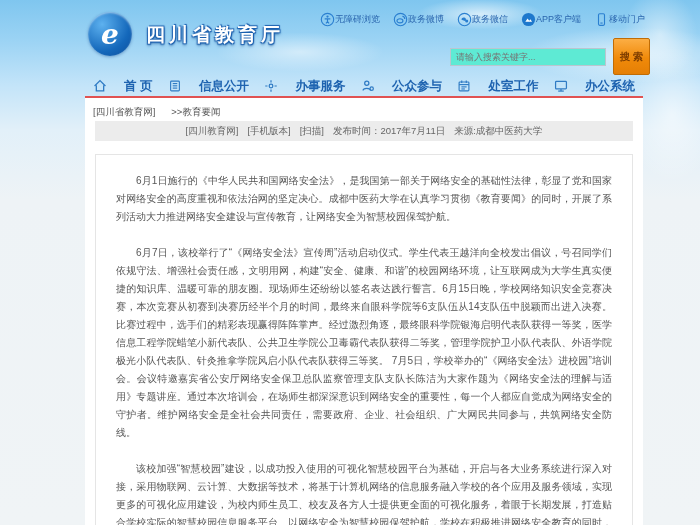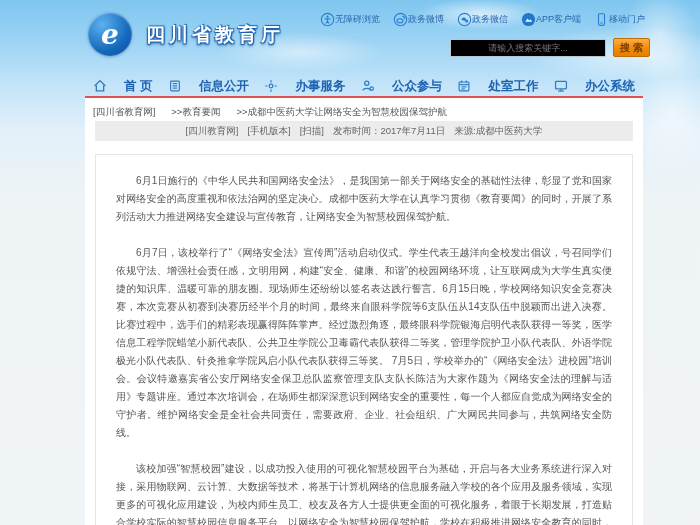--- a/index.html
+++ b/index.html
@@ -37,22 +37,22 @@
     box-shadow:0 1px 3px rgba(20,70,140,.4), inset 0 1px 2px rgba(255,255,255,.5);
   }
   .brand-text{margin-left:14px;color:#fff;font-weight:bold;
     text-shadow:1px 1px 1px #1a5fae,-1px 1px 1px #1a5fae,1px -1px 1px #1a5fae,0 2px 3px rgba(16,70,140,.7);}
   .brand-line1{font-size:19px;letter-spacing:4px;line-height:21px;}
   .brand-line2{font-size:19px;letter-spacing:10px;line-height:21px;}
   .quick-links{position:absolute;top:12px;left:320px;width:325px;display:flex;justify-content:space-between;align-items:center;}
   .quick-link{display:flex;align-items:center;gap:0;color:#2a66ae;font-size:9px;text-decoration:none;white-space:nowrap;}
   .quick-link svg{display:block;}
   .search-bar{position:absolute;top:38px;left:450px;display:flex;align-items:center;gap:7px;}
-  .search-input{width:156px;height:18px;border:1px solid #b9c6cf;background:#000000;font-size:9px;color:#777;padding:0 5px;outline:none;text-align:center;}
-  .search-btn{width:37px;height:19px;border:1px solid #c06c05;border-radius:2px;
+  .search-input{width:156px;height:18px;border:1px solid #b9c6cf;background:#5eead4;font-size:9px;color:#777;padding:0 5px;outline:none;}
+  .search-btn{width:37px;height:37px;border:1px solid #c06c05;border-radius:2px;
     background:linear-gradient(#fcae44,var(--search-button-orange) 55%,#e57f05);
     color:#7c3c00;font-size:10px;font-weight:bold;line-height:1;cursor:pointer;padding:0;
     font-family:"Liberation Sans",sans-serif;}
   .main-nav{position:absolute;top:77px;left:85px;width:558px;height:18px;z-index:2;
     display:flex;justify-content:space-between;align-items:center;padding:0 8px;}
   .nav-item{display:flex;align-items:center;gap:17px;color:var(--nav-blue);font-size:12.5px;font-weight:bold;text-decoration:none;white-space:nowrap;}
   .nav-item svg{display:block;}
   .red-rule{position:absolute;top:96px;left:85px;width:558px;height:2px;background:var(--red-rule);z-index:3;}
   .content-panel{position:absolute;top:98px;left:85px;width:558px;height:498px;background:#fff;z-index:2;}
   .breadcrumb{padding:8px 8px 2px;font-size:9.5px;color:#555;display:flex;gap:16px;}
@@ -199,21 +199,20 @@
     <span>办公系统</span>
   </a>
 </nav>
 
 <div class="red-rule"></div>
 
 <main class="content-panel">
   <div class="breadcrumb">
     <span>[四川省教育网]</span>
     <span>&gt;&gt;教育要闻</span>
-    <span>&gt;&gt;成都中医药大学让网络安全为智慧校园保驾护航</span>
   </div>
 
 
   <div class="meta-bar">
     <span>[四川教育网]</span>
     <span>[手机版本]</span>
     <span>[扫描]</span>
     <span>发布时间：2017年7月11日</span>
     <span>来源:成都中医药大学</span>
   </div>

